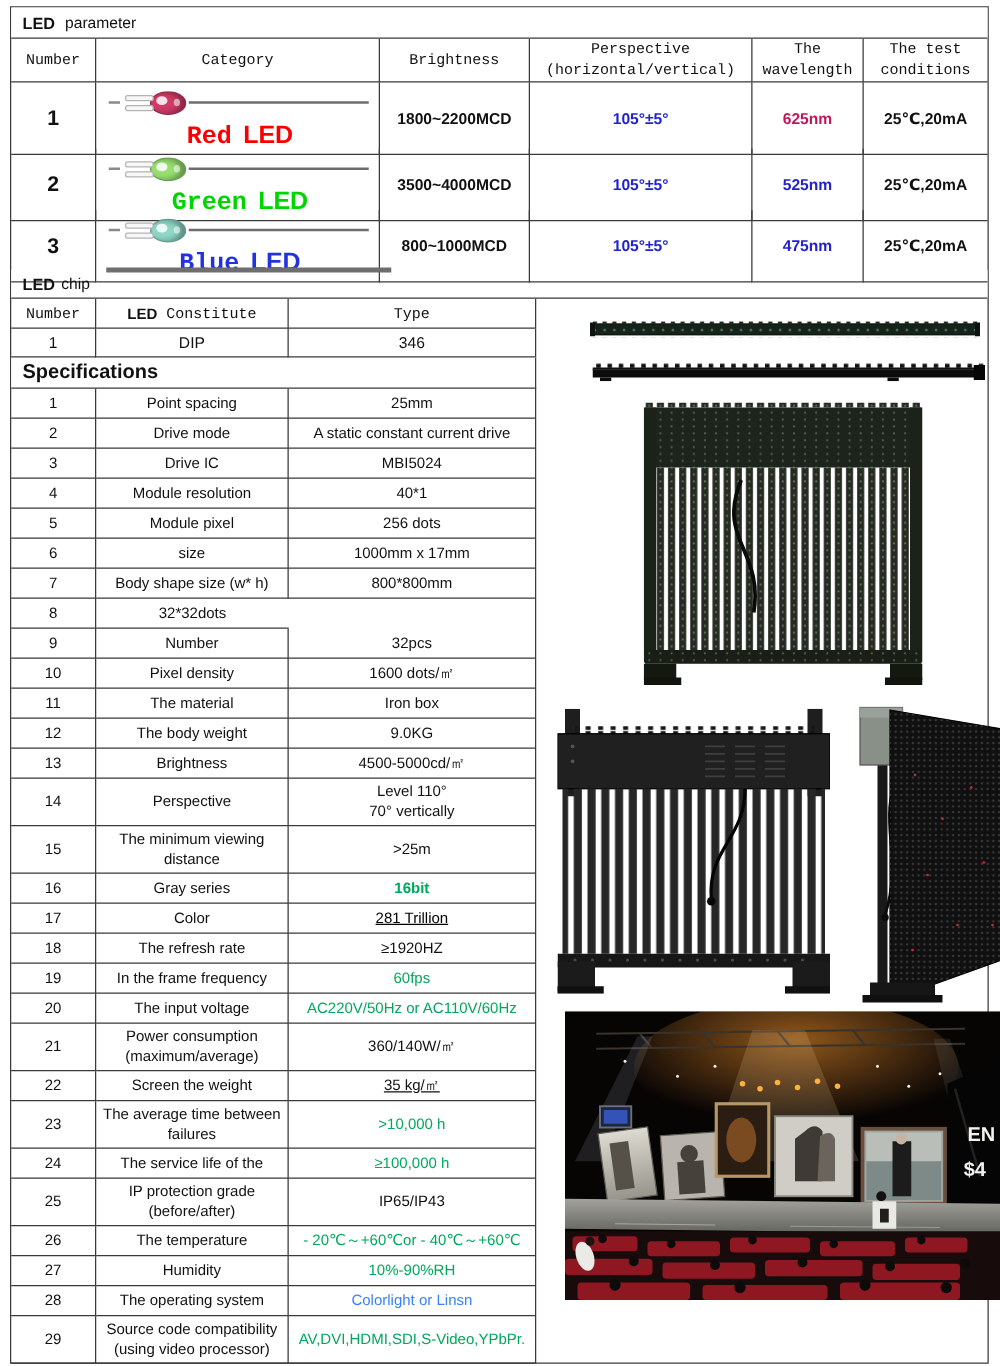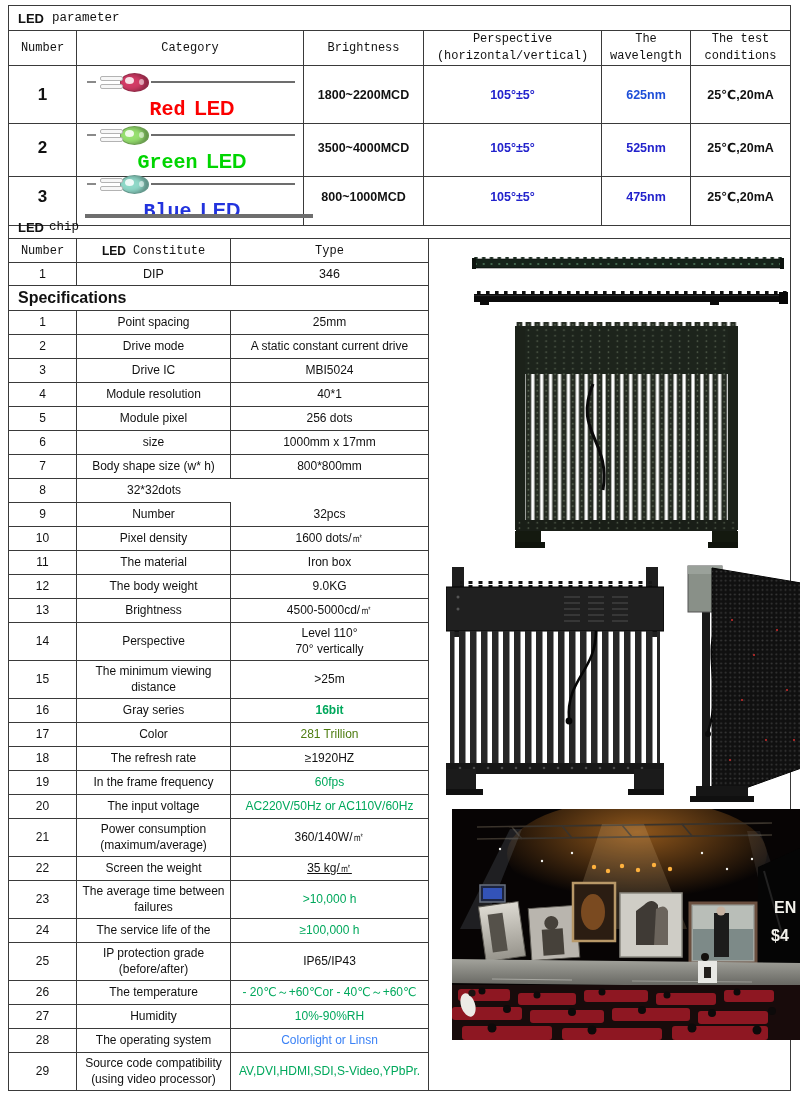--- a/index.html
+++ b/index.html
@@ -1,20 +1,20 @@
 <!DOCTYPE html>
 <html><head>
 <meta charset="utf-8">
 <style>
   html,body{margin:0;padding:0;background:#ffffff;}
   .page{position:relative;width:800px;height:1093px;background:#fff;
         font-family:"Liberation Sans","DejaVu Sans",sans-serif;color:#111;}
   .doc{position:absolute;left:8px;top:5px;width:783px;height:1086px;
        border:1px solid #3a3a3a;background:#fff;box-sizing:border-box;}
-  .mono{font-family:Liberation Mono, monospace;}
+  .mono{font-family:Liberation Sans, sans-serif;}
   .b{font-weight:700;}
 
   
   .sec-bar{box-sizing:border-box;border-bottom:1px solid #3a3a3a;display:flex;
            align-items:center;padding-left:9px;font-size:13px;background:#fff;}
   .title-bar{height:25px;}
   .chip-bar{height:23px;}
   .spec-bar{height:25px;width:420px;border-right:1px solid #3a3a3a;font-weight:700;font-size:16px;}
   .sec-rest{font-size:12.5px;margin-left:8px;font-weight:400;}
 
@@ -101,21 +101,21 @@
             </span>
         <span class="bulb" style="--bulb: #d23b66;"></span>
             <span class="tail"></span>
       </div>
       <div class="cat-label" style="color: rgb(251, 0, 0);">
         <span class="cat-word">Red</span><span class="cat-led">LED</span>
       </div>
     </div>
     <div>1800~2200MCD</div>
     <div class="blue" style="color: rgb(34, 34, 204);">105°±5°</div>
-    <div class="blue" style="color: #1d4ed8;">625nm</div>
+    <div class="blue" style="color: #be185d;">625nm</div>
     <div>25℃,20mA</div>
   </div>
 
   <div class="p-grid p-row" style="height:49px">
     <div class="rownum">2</div>
     <div class="cat-cell">
       <div class="cat-fig">
         <span class="dash"></span>
         <span class="leads">
               <span class="lead"></span>
@@ -255,21 +255,21 @@
       <div>&gt;25m</div>
     </div>
         <div class="spec-row">
       <div>16</div>
       <div>Gray series</div>
       <div style="color: rgb(0, 168, 92); font-weight: 700;">16bit</div>
     </div>
         <div class="spec-row">
       <div>17</div>
       <div>Color</div>
-      <div style="color: #4d7c0f;">281 Trillion</div>
+      <div style="color: #000000; text-decoration: underline;">281 Trillion</div>
     </div>
         <div class="spec-row">
       <div>18</div>
       <div>The refresh rate</div>
       <div>≥1920HZ</div>
     </div>
         <div class="spec-row">
       <div>19</div>
       <div>In the frame frequency</div>
       <div style="color: rgb(0, 168, 92);">60fps</div>

